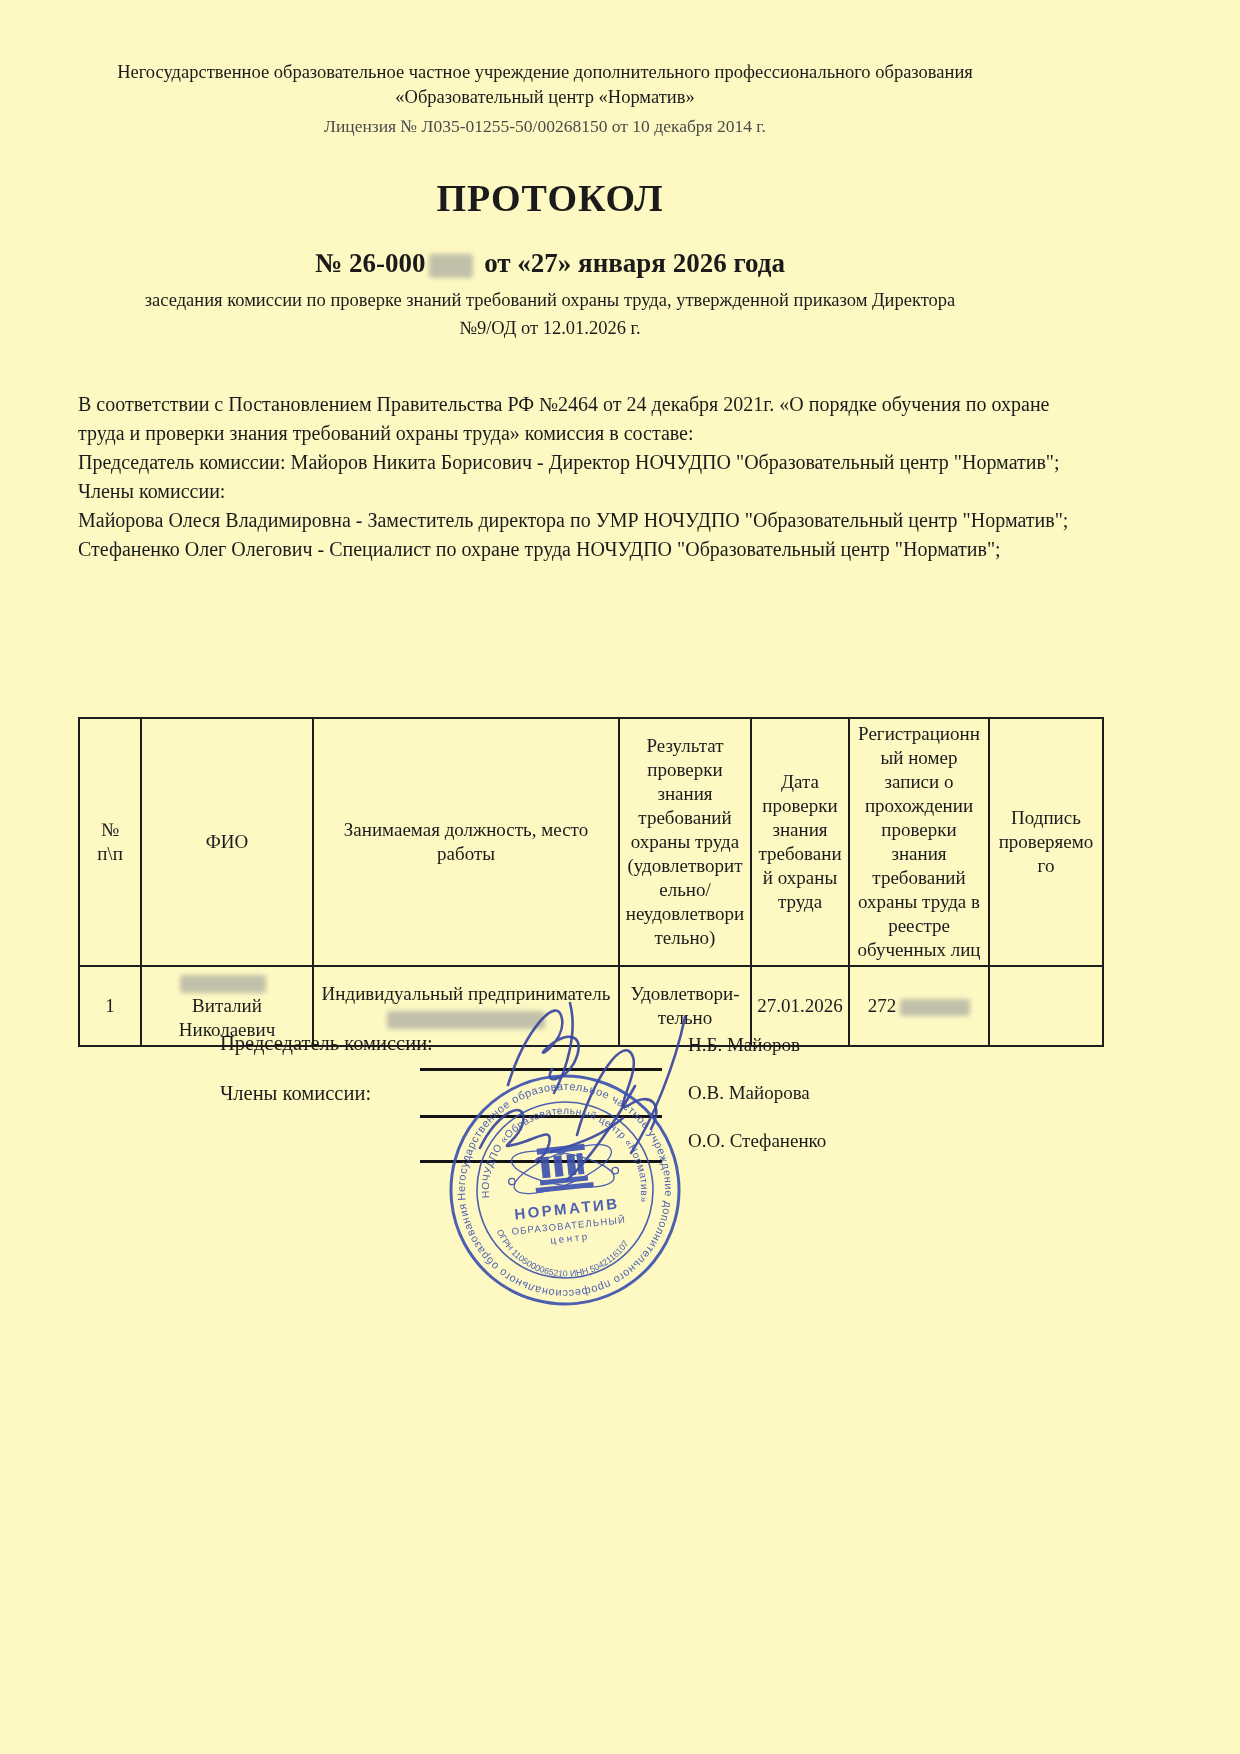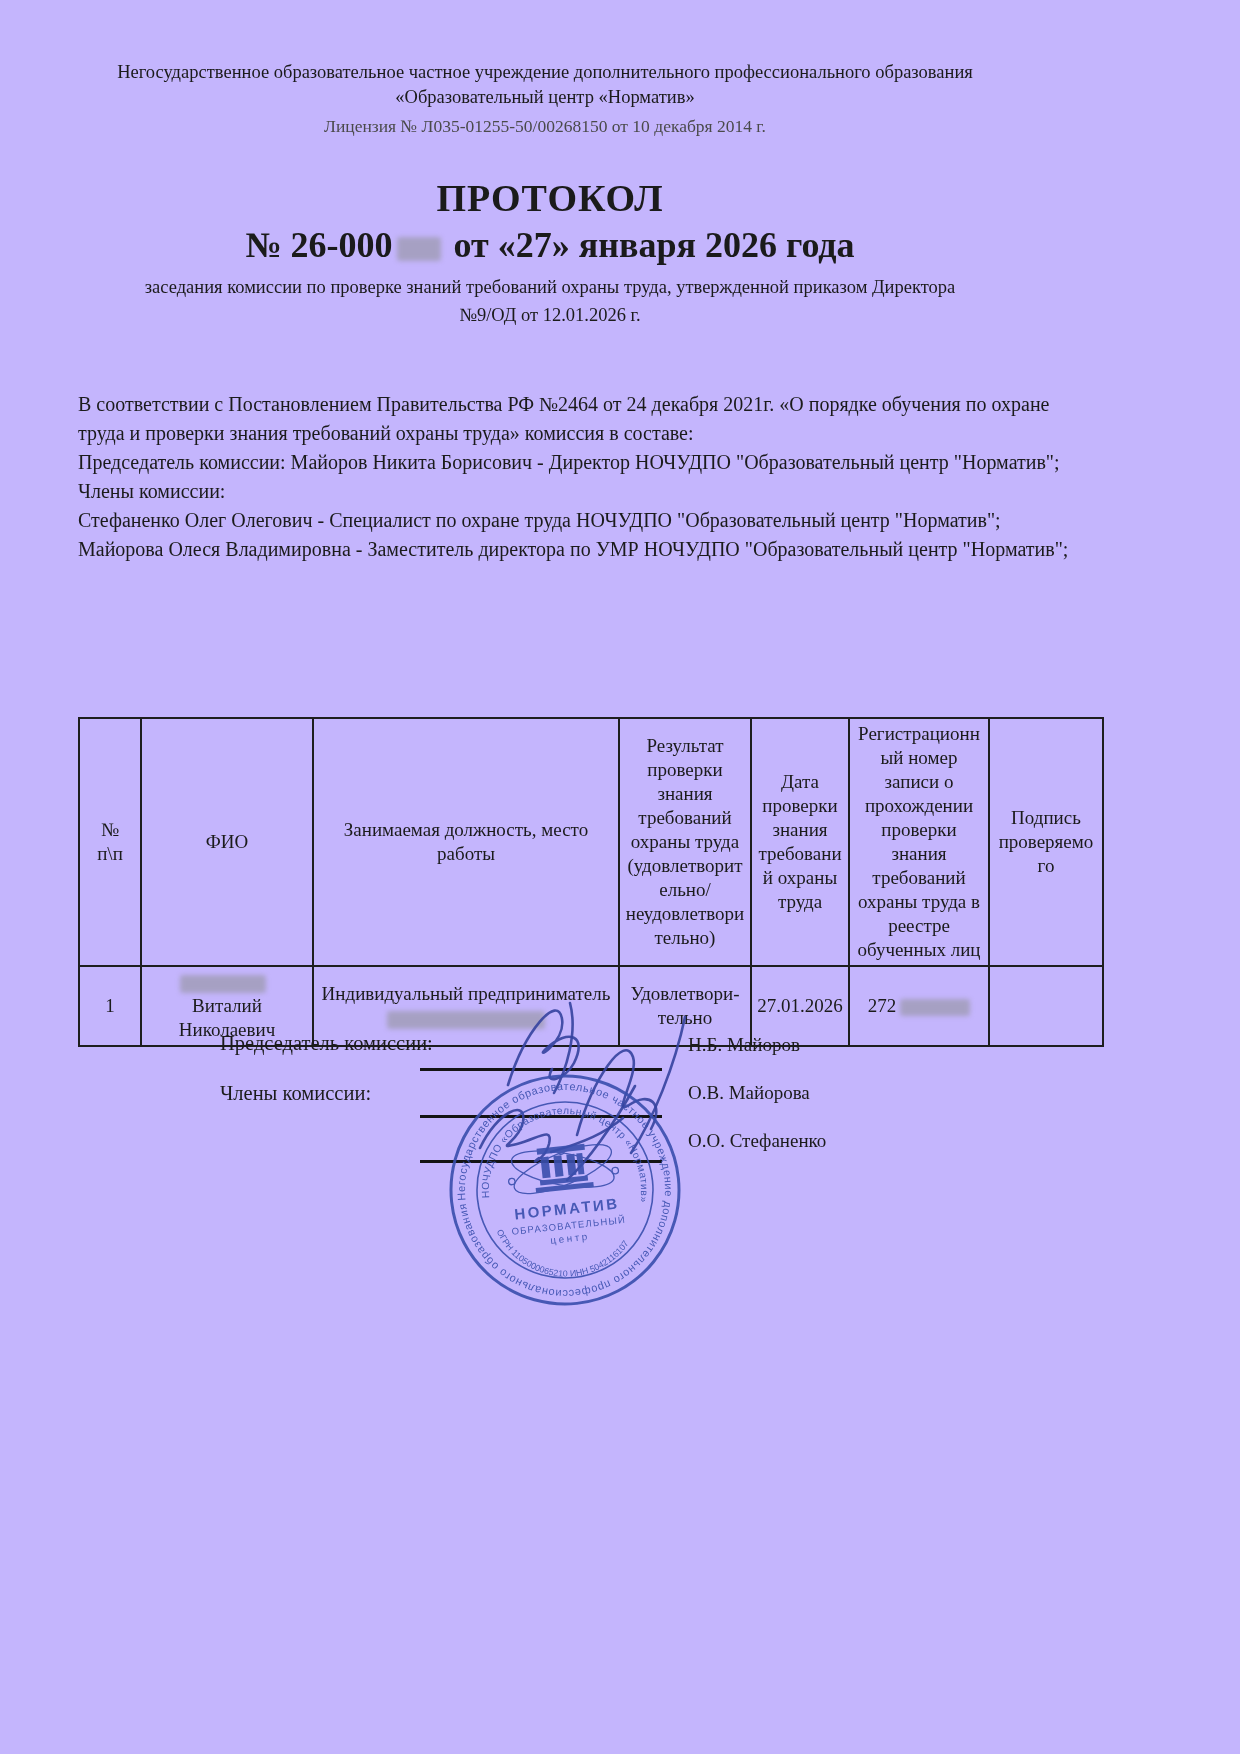--- a/index.html
+++ b/index.html
@@ -1,27 +1,27 @@
 <!DOCTYPE html>
 <html><head>
 <meta charset="utf-8">
 <style>
   html,body{margin:0;padding:0;background:#e9e9e9;}
   .page{
-    position:relative;width:1240px;height:1754px;margin:0 auto;background:#c4b5fd;
+    position:relative;width:1240px;height:1754px;margin:0 auto;background:#fef9c3;
     font-family:"Liberation Serif", serif;color:#1b1b1b;overflow:hidden;
   }
   
   .org-header{position:absolute;top:60px;left:70px;width:950px;text-align:center;
     font-size:18.5px;line-height:25px;}
   .org-header .license{font-size:17.5px;color:#4a4a4a;margin-top:4px;text-align:center;}
   
   .title-block{position:absolute;top:176px;left:70px;width:960px;text-align:center;}
   .protocol{font-size:38px;font-weight:bold;letter-spacing:1px;}
-  .protocol-num{font-size:36px;font-weight:bold;margin-top:4px;}
+  .protocol-num{font-size:27px;font-weight:bold;margin-top:28px;}
   .subtitle{font-size:18.5px;line-height:25px;margin-top:9px;}
   .subtitle p{margin:3px;}
   
   .body-text{position:absolute;top:390px;left:78px;width:1012px;font-size:20px;line-height:29px;}
   .body-text p{margin:0;}
   .member{margin-left:34px;}
   
   .redact{display:inline-block;background:#8f9094;opacity:.55;filter:blur(2.5px);
     border-radius:3px;vertical-align:middle;}
   .r-num{width:44px;height:24px;margin:0 4px;}
@@ -68,22 +68,22 @@
     <div class="subtitle">
       <p>заседания комиссии по проверке знаний требований охраны труда, утвержденной приказом Директора</p>
       <p>№9/ОД от 12.01.2026 г.</p>
     </div>
   </div>
 
   <div class="body-text">
     <p>В соответствии с  Постановлением Правительства РФ №2464 от 24 декабря 2021г. «О порядке обучения по охране труда и проверки знания требований охраны труда» комиссия в составе:</p>
     <p>Председатель комиссии: Майоров Никита Борисович  - Директор НОЧУДПО "Образовательный центр "Норматив";</p>
     <p>Члены комиссии:</p>
+    <p class="member">Майорова Олеся Владимировна - Заместитель директора по УМР НОЧУДПО "Образовательный центр "Норматив";</p>
     <p class="member">Стефаненко Олег Олегович - Специалист по охране труда НОЧУДПО "Образовательный центр "Норматив";</p>
-    <p class="member">Майорова Олеся Владимировна - Заместитель директора по УМР НОЧУДПО "Образовательный центр "Норматив";</p>
   </div>
 
   <table class="results">
     <colgroup>
       <col style="width:62px">
         <col style="width:172px">
         <col style="width:306px">
       <col style="width:132px">
         <col style="width:98px">
         <col style="width:140px">

